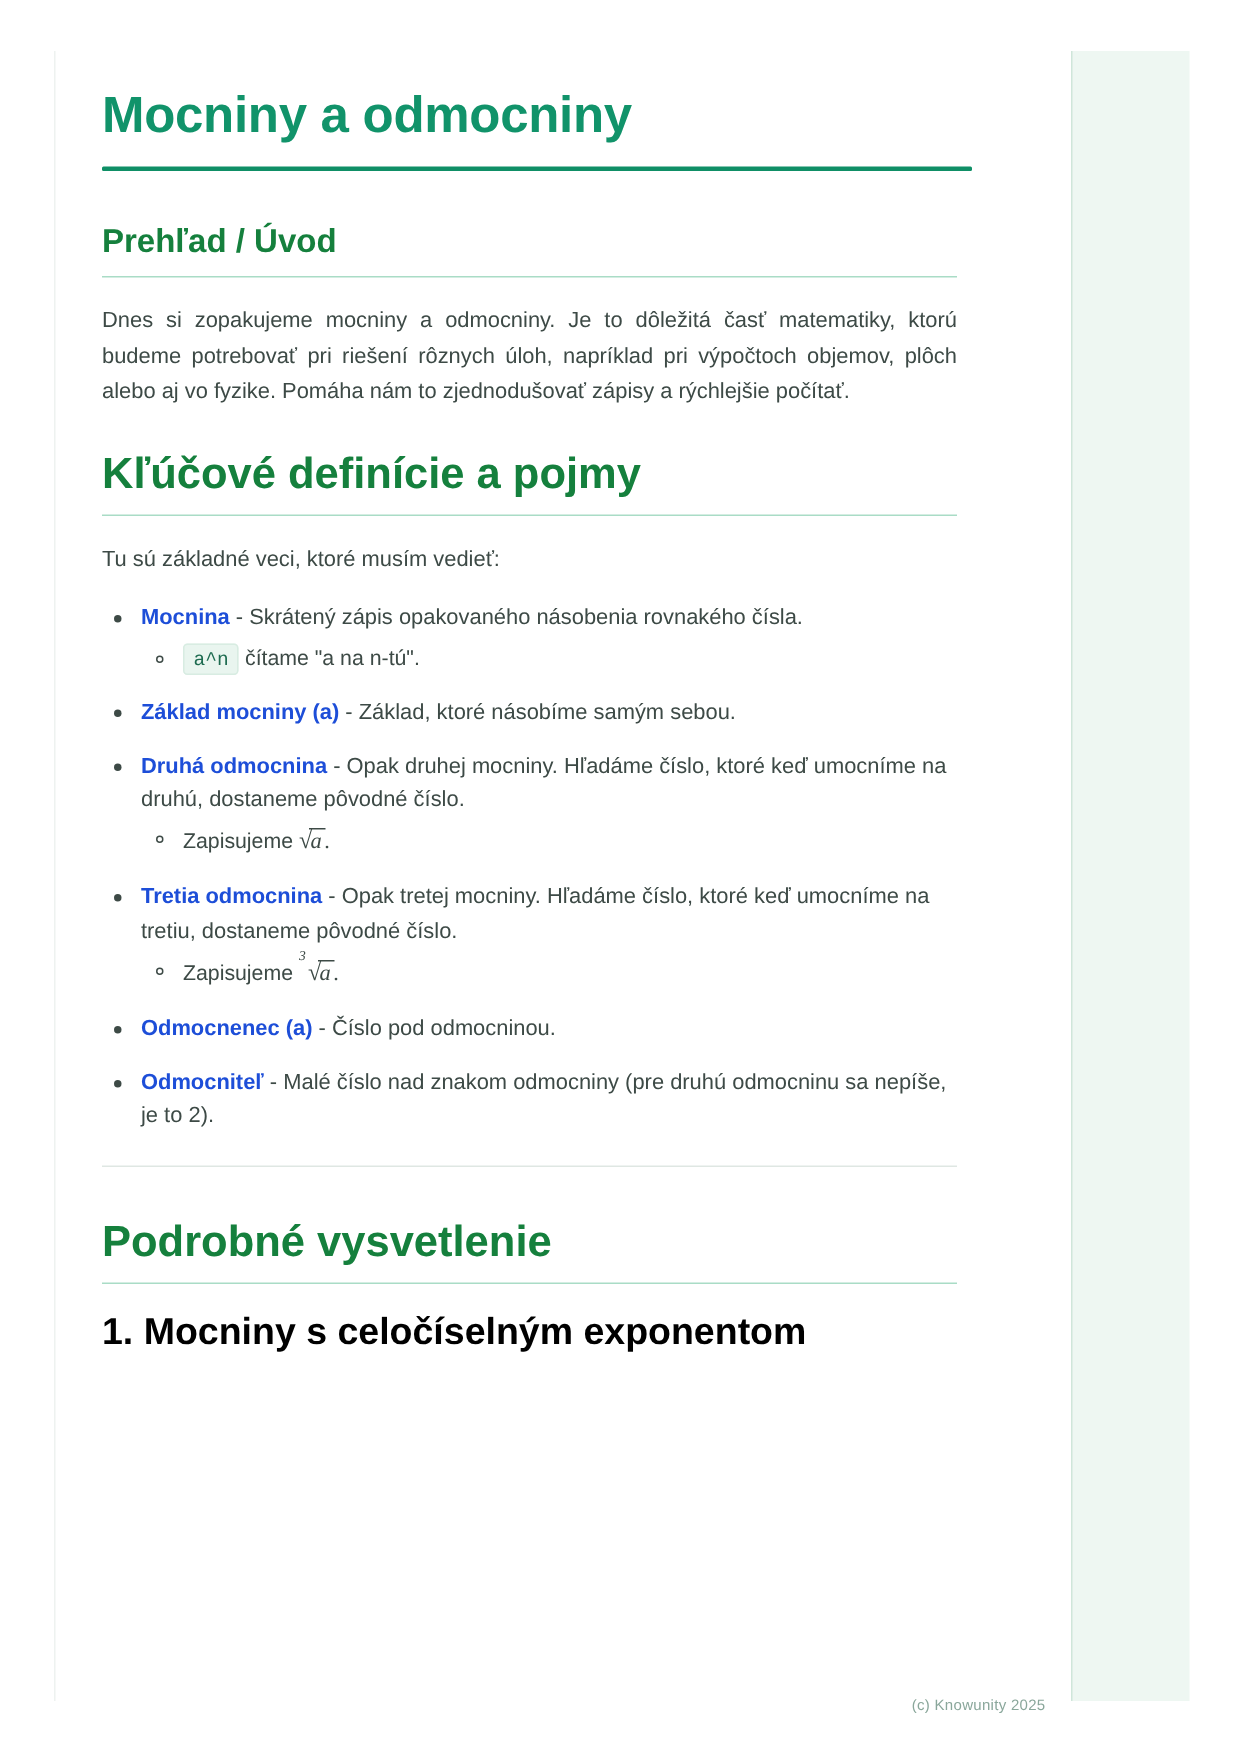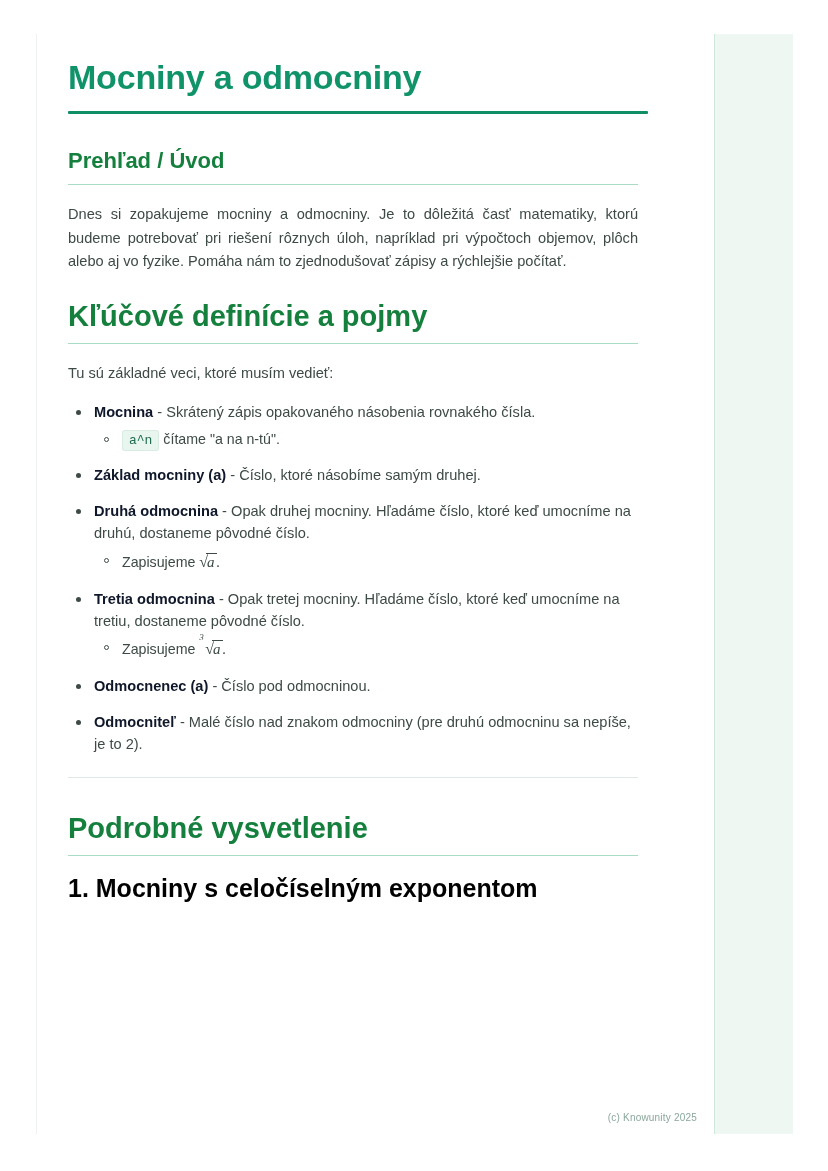--- a/index.html
+++ b/index.html
@@ -113,21 +113,21 @@
     position: absolute;
     left: 8px;
     top: 9px;
     width: 5px;
     height: 5px;
     border-radius: 50%;
     background: #3d4a46;
   }
   .term {
     font-weight: bold;
-    color: #0f172a;
+    color: #1d4ed8;
   }
 
   ul.sub {
     list-style: none;
     margin: 5px 0 0 0;
     padding: 0;
   }
   ul.sub > li {
     position: relative;
     padding-left: 28px;
@@ -200,21 +200,21 @@
   h3.subsection {
     font-size: 25px;
     font-weight: bold;
     color: #000000;
     margin: 0;
   }
 
   .footer-note {
     position: absolute;
     right: 36px;
-    bottom: 48px;
+    bottom: 28px;
     font-size: 10px;
     color: #8aa79b;
     letter-spacing: 0.2px;
   }
 </style>
 </head>
 <body>
 
 <div class="page">
   <div class="sheet"></div>
@@ -239,21 +239,21 @@
         <span class="term">Mocnina</span><span> - Skrátený zápis opakovaného násobenia rovnakého čísla.</span>
         <ul class="sub">
           <li>
             <code class="inline-code">a^n</code>
             <span>čítame "a na n-tú".</span>
           </li>
         </ul>
       </li>
 
       <li>
-        <span class="term">Základ mocniny (a)</span><span> - Číslo, ktoré násobíme samým druhej.</span>
+        <span class="term">Základ mocniny (a)</span><span> - Základ, ktoré násobíme samým sebou.</span>
       </li>
 
 
       <li>
         <span class="term">Druhá odmocnina</span><span> - Opak druhej mocniny. Hľadáme číslo, ktoré keď umocníme na druhú, dostaneme pôvodné číslo.</span>
         <ul class="sub">
           <li>
             <span>Zapisujeme</span>
             <span class="math"><span class="radical"><span class="idx"></span><span class="sign">√</span><span class="rad-body">a</span></span><span>.</span></span>
           </li>

